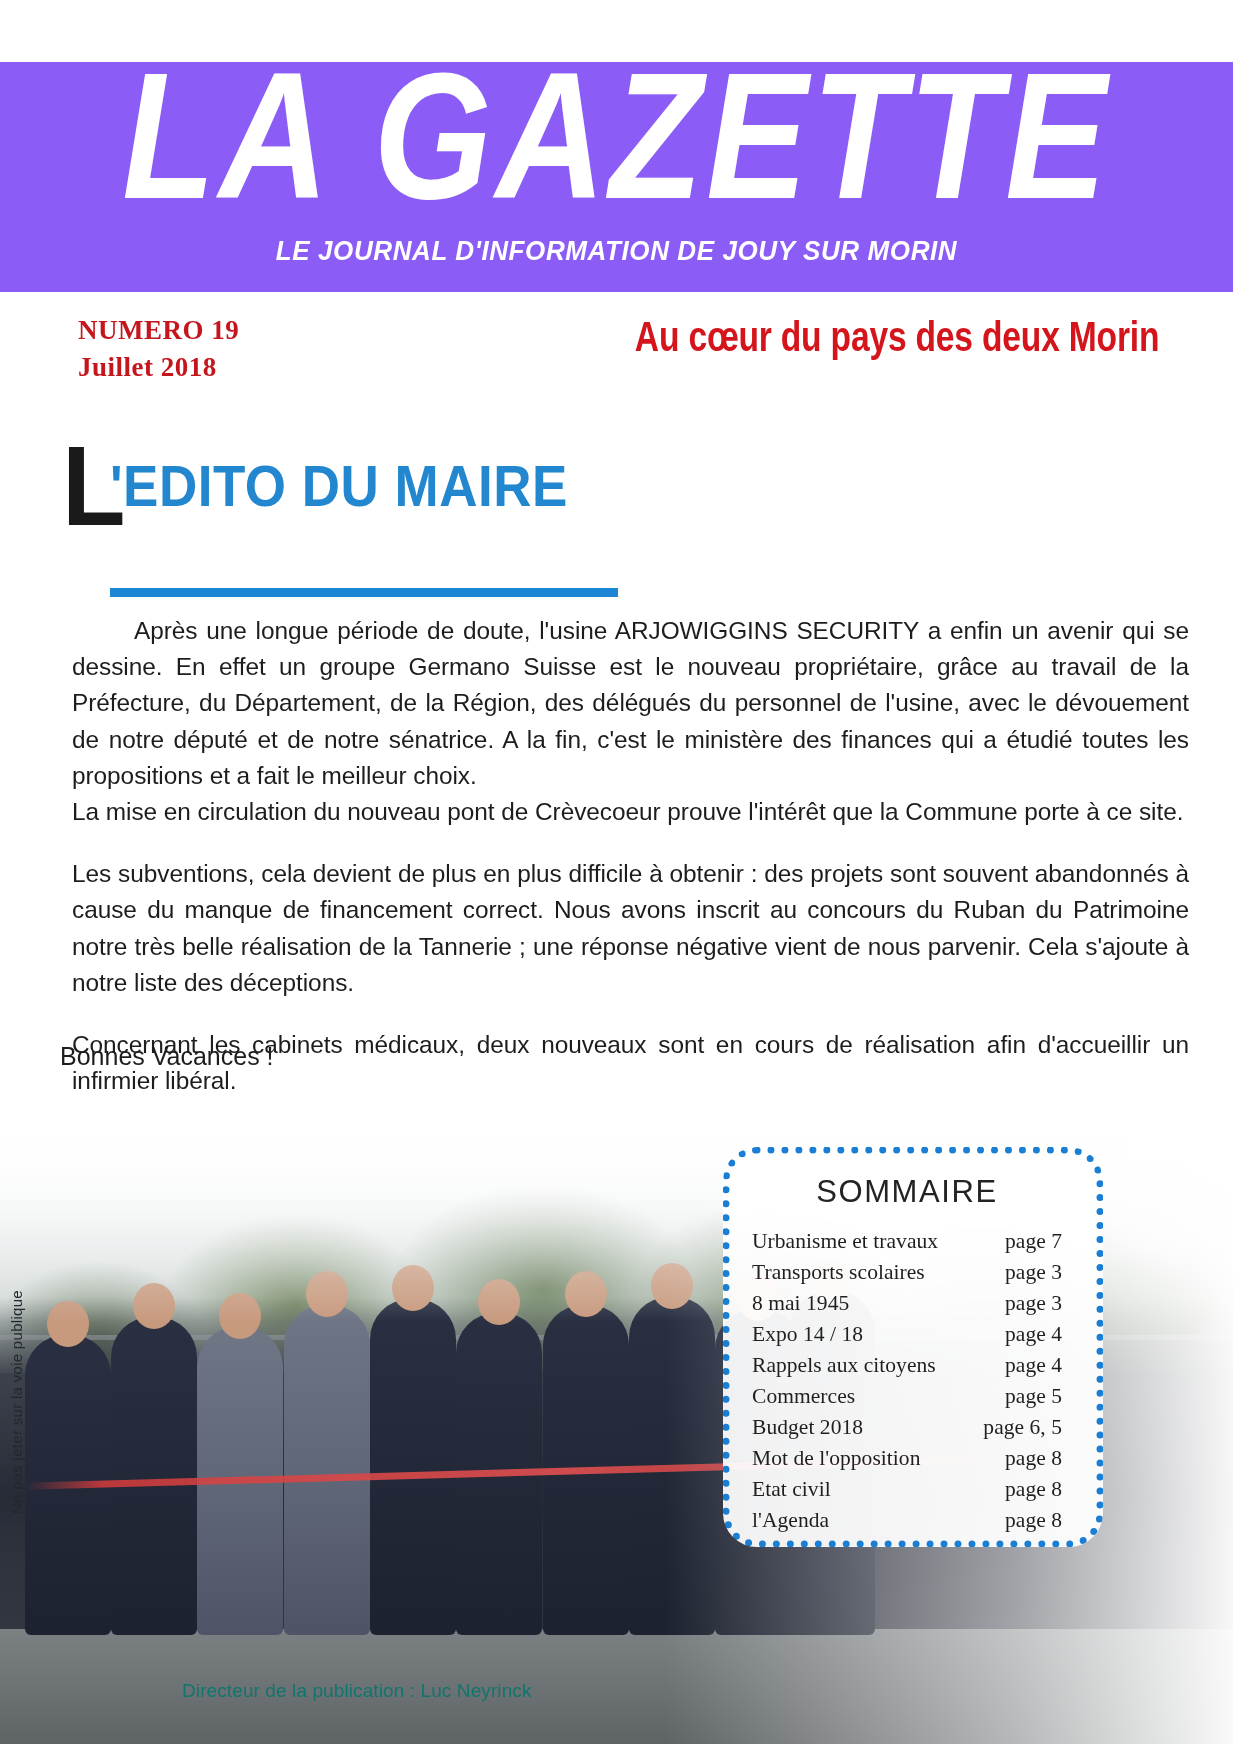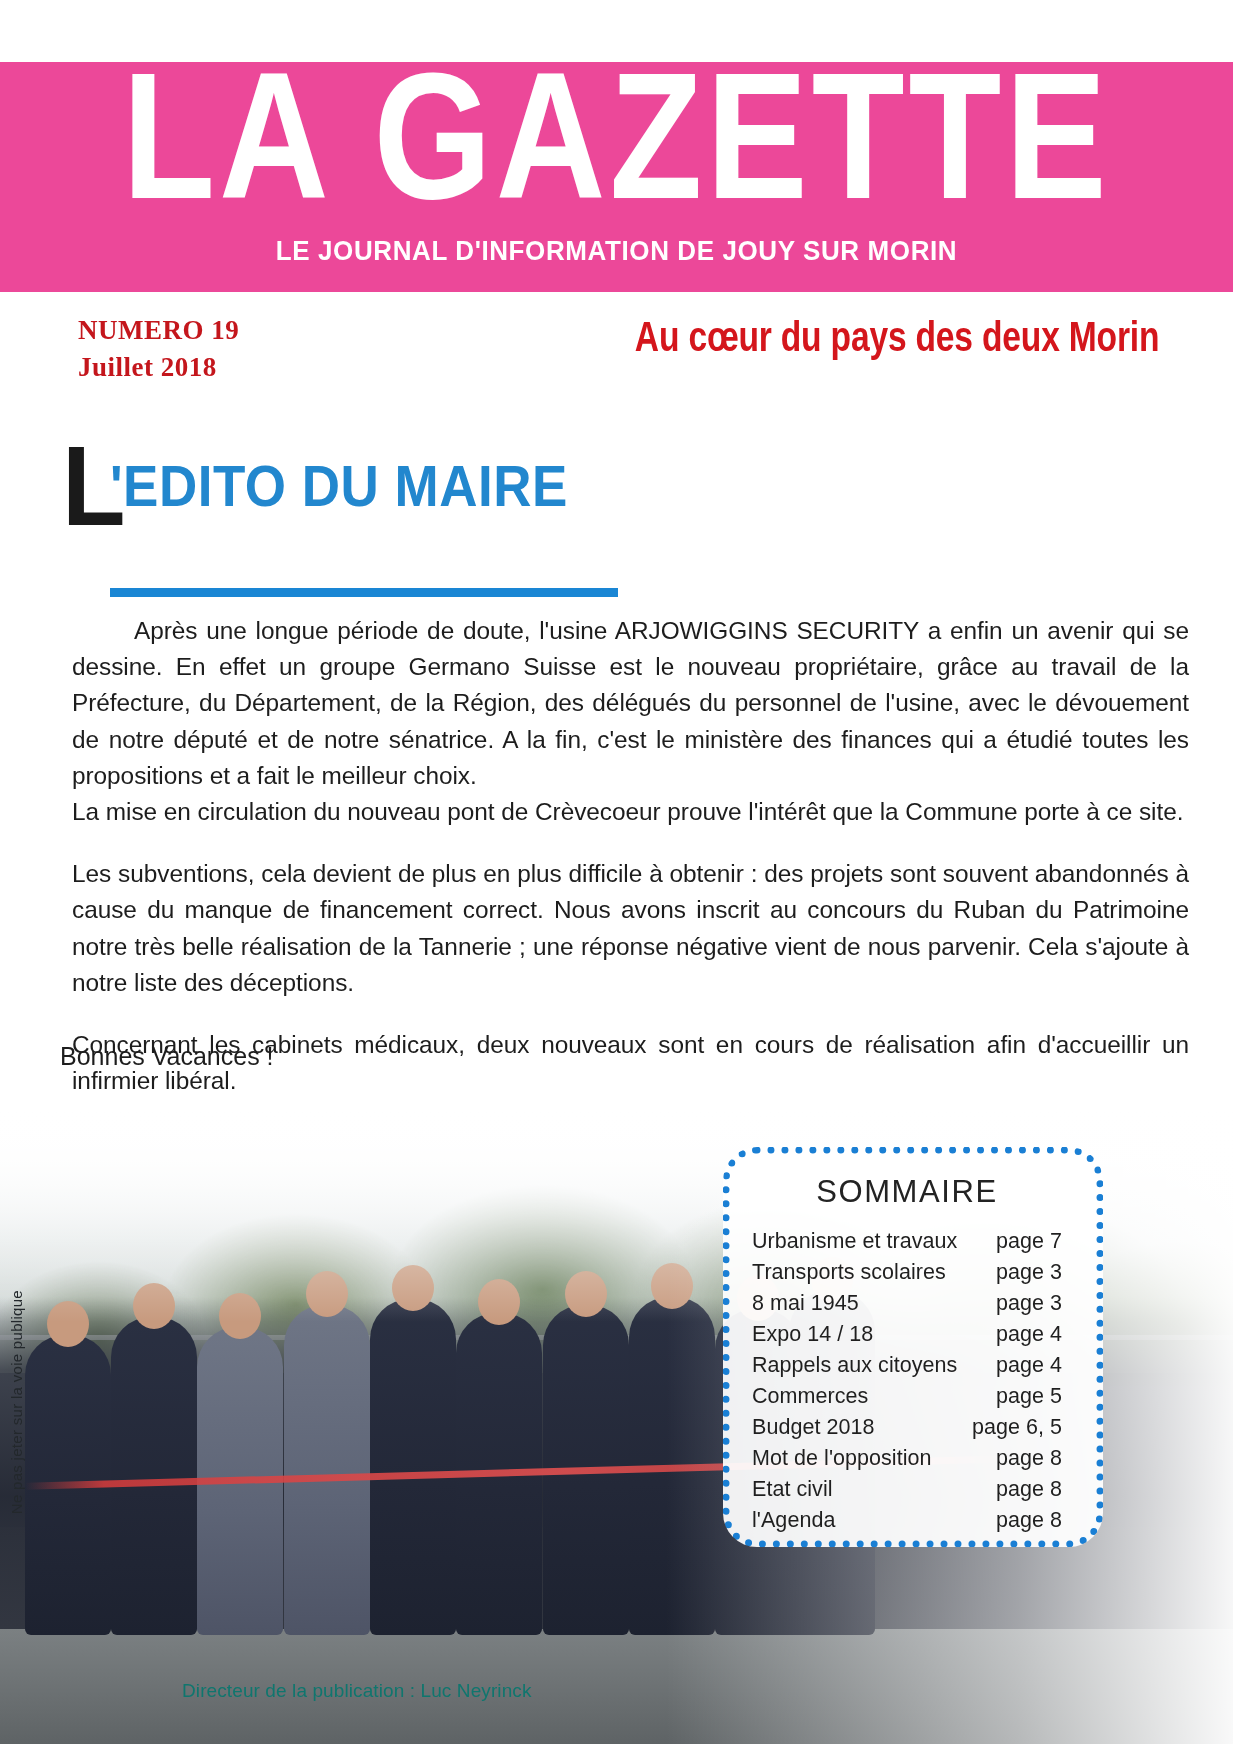--- a/index.html
+++ b/index.html
@@ -19,22 +19,23 @@
     background: #ffffff;
   }
 
   
   .masthead {
     position: absolute;
     left: 0;
     top: 62px;
     width: 1233px;
     height: 230px;
-    background: #ec4899;
+    background: #8b5cf6;
     overflow: hidden;
+    font-style: italic;
   }
   .masthead-title {
     position: absolute;
     left: 0;
     top: -16px;
     width: 1233px;
     text-align: center;
     color: #ffffff;
     font-family: "Liberation Sans", sans-serif;
     font-weight: 700;
@@ -290,21 +291,21 @@
     font-family: "Liberation Sans", sans-serif;
     font-size: 31px;
     color: #232323;
     letter-spacing: 1.6px;
     margin: 6px 0 16px 0;
   }
   .toc-row {
     display: flex;
     justify-content: space-between;
     align-items: baseline;
-    font-family: Liberation Sans, sans-serif;
+    font-family: Liberation Serif, serif;
     font-size: 21.5px;
     color: #1f1f1f;
     line-height: 31px;
     white-space: nowrap;
   }
   .toc-label { letter-spacing: 0.05px; }
   .toc-page  { letter-spacing: 0.05px; padding-left: 10px; }
 </style>
 </head>
 <body>

